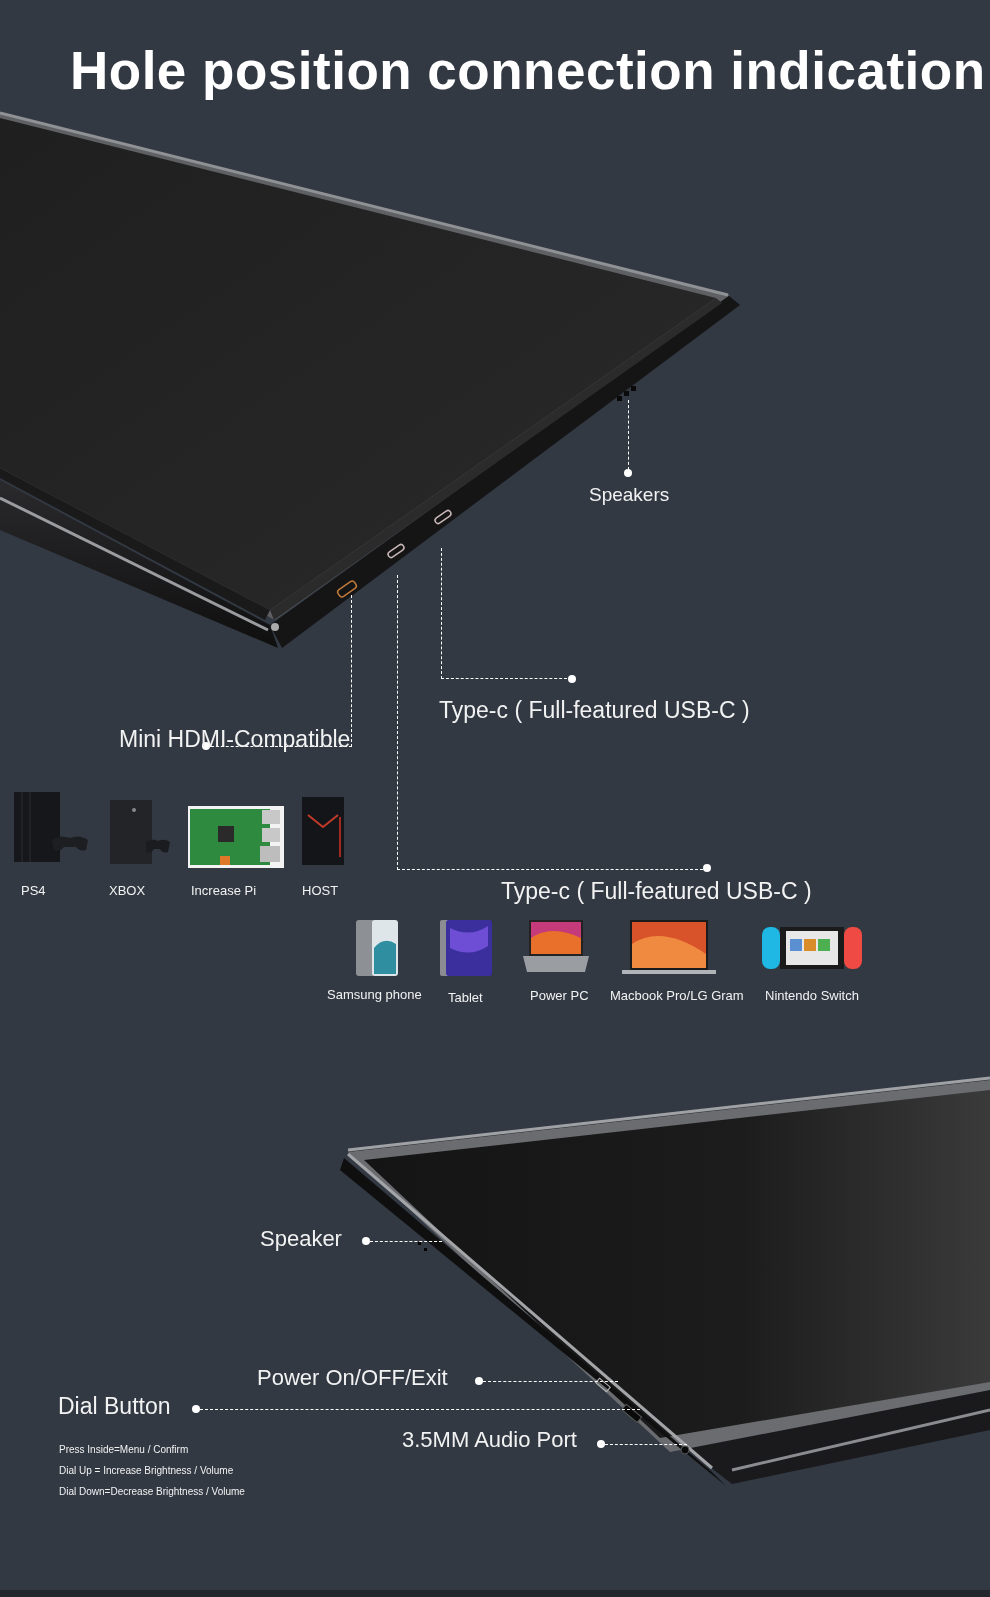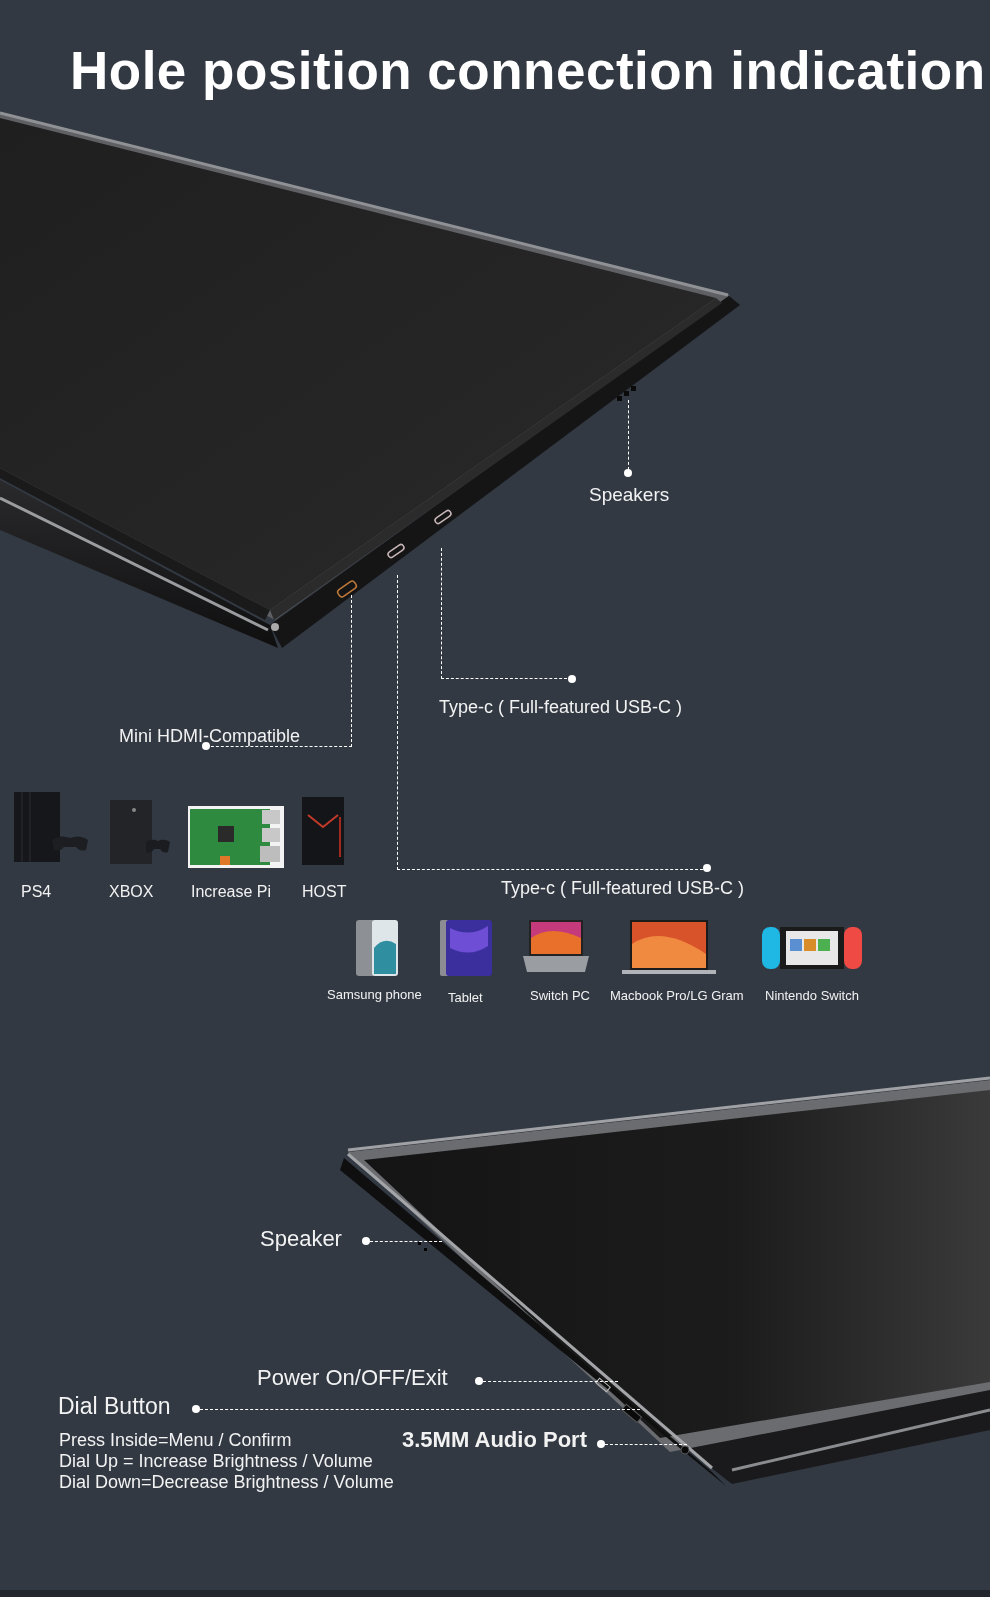--- a/index.html
+++ b/index.html
@@ -1,23 +1,23 @@
 <!DOCTYPE html>
 <html><head>
 <meta charset="utf-8">
 <style>
   html,body{margin:0;padding:0;}
   body{width:990px;height:1597px;background:#323943;position:relative;overflow:hidden;font-family:"Liberation Sans",sans-serif;color:#fff;}
   .abs{position:absolute;}
   .title{left:70px;top:40px;font-size:53px;font-weight:bold;letter-spacing:0.5px;white-space:nowrap;}
   .lbl{position:absolute;white-space:nowrap;color:#f2f2f2;}
   .l20{font-size:19px;}
-  .l18{font-size:18px;}
-  .l16{font-size:16px;}
-  .l14{font-size:18px;}
+  .l18{font-size:23px;}
+  .l16{font-size:13px;}
+  .l14{font-size:10px;margin-top:14px;}
   .l13{font-size:13px;text-align:center;}
   .l24{font-size:23px;}
   .l22{font-size:22px;}
   .line{position:absolute;border-color:#e8e8e8;}
   .dot{position:absolute;width:8px;height:8px;border-radius:50%;background:#fff;}
   .thumb{position:absolute;}
   .bottombar{position:absolute;left:0;top:1590px;width:990px;height:7px;background:#23272d;}
 </style>
 </head>
 <body>
@@ -136,21 +136,21 @@
   <rect x="20" y="2" width="64" height="42" fill="#1b1b1b"></rect>
   <rect x="26" y="6" width="52" height="34" fill="#e8e8e8"></rect>
   <rect x="30" y="14" width="12" height="12" fill="#5a8fd1"></rect>
   <rect x="44" y="14" width="12" height="12" fill="#d98c2a"></rect>
   <rect x="58" y="14" width="12" height="12" fill="#4caf50"></rect>
   <rect x="84" y="2" width="18" height="42" rx="8" fill="#ef4a43"></rect>
 </svg>
 
 <div class="lbl l13" style="left:327px;top:987px;">Samsung phone</div>
 <div class="lbl l13" style="left:448px;top:990px;">Tablet</div>
-<div class="lbl l13" style="left:530px;top:988px;">Switch PC</div>
+<div class="lbl l13" style="left:530px;top:988px;">Power PC</div>
 <div class="lbl l13" style="left:610px;top:988px;">Macbook Pro/LG Gram</div>
 <div class="lbl l13" style="left:765px;top:988px;">Nintendo Switch</div>
 
 <svg class="abs" style="left:340px;top:1070px;" width="650" height="420">
   <defs>
     <linearGradient id="scrBot" x1="0" y1="0" x2="1" y2="0">
       <stop offset="0" stop-color="#141414"></stop>
       <stop offset="0.6" stop-color="#1c1c1c"></stop>
       <stop offset="1" stop-color="#3a3a3a"></stop>
     </linearGradient>
@@ -186,17 +186,17 @@
 <div class="line" style="left:483px;top:1381px;width:135px;border-top:1px dashed;"></div>
 
 <div class="lbl l24" style="left:58px;top:1393px;">Dial Button</div>
 <div class="dot" style="left:192px;top:1405px;"></div>
 <div class="line" style="left:200px;top:1409px;width:440px;border-top:1px dashed;"></div>
 
 <div class="lbl l14" style="left:59px;top:1430px;">Press Inside=Menu / Confirm</div>
 <div class="lbl l14" style="left:59px;top:1451px;">Dial Up = Increase Brightness / Volume</div>
 <div class="lbl l14" style="left:59px;top:1472px;">Dial Down=Decrease Brightness / Volume</div>
 
-<div class="lbl l22" style="left:402px;top:1427px;font-weight:bold;">3.5MM Audio Port</div>
+<div class="lbl l22" style="left:402px;top:1427px;">3.5MM Audio Port</div>
 <div class="dot" style="left:597px;top:1440px;"></div>
 <div class="line" style="left:605px;top:1444px;width:82px;border-top:1px dashed;"></div>
 
 <div class="bottombar"></div>
 
 </body></html>

